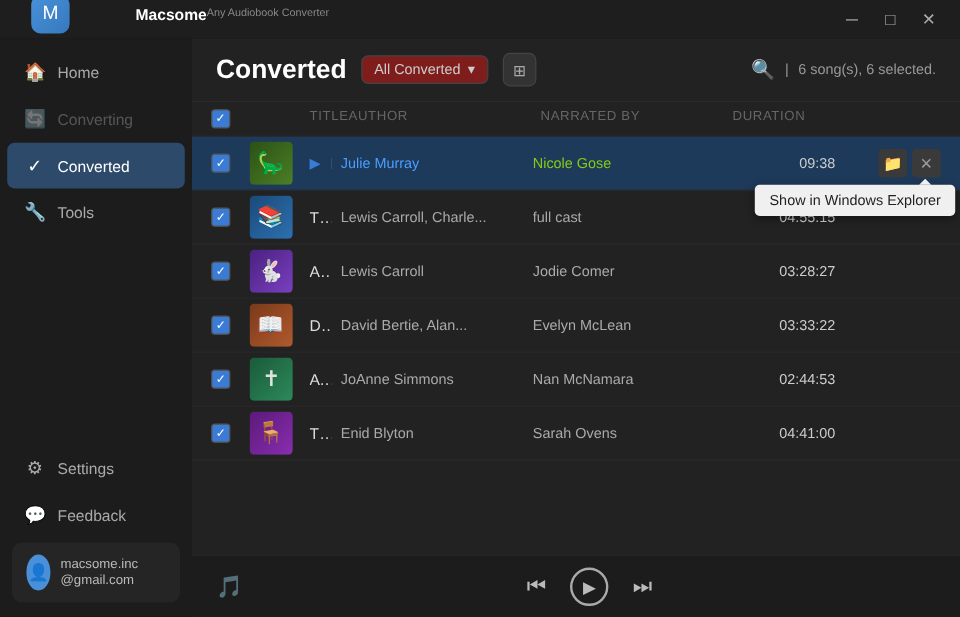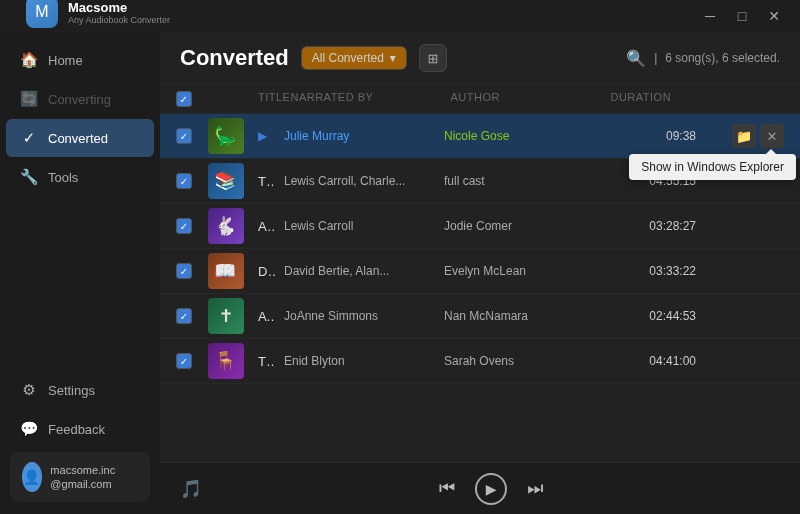--- a/index.html
+++ b/index.html
@@ -70,21 +70,21 @@
       height: 32px;
       background: linear-gradient(135deg, #4a90d9, #357abd);
       border-radius: 8px;
       display: flex;
       align-items: center;
       justify-content: center;
       font-size: 16px;
       color: white;
       flex-shrink: 0;
     }
-    .brand-text { display: flex; flex-direction: column; }
+    .brand-text { display: flex; flex-direction: row; margin-left: 45px; }
     .brand-name { font-size: 13px; font-weight: 600; color: #fff; }
     .brand-sub { font-size: 9px; color: #888; }
 
     .nav-items { flex: 1; }
     .nav-item {
       display: flex;
       align-items: center;
       gap: 10px;
       padding: 10px 14px;
       cursor: pointer;
@@ -150,21 +150,21 @@
       flex-shrink: 0;
     }
     .page-title {
       font-size: 22px;
       font-weight: 700;
       color: #fff;
     }
     .filter-dropdown {
       display: flex;
       align-items: center;
-      background: #a16207;
+      background: #7f1d1d;
       border: 1px solid #444;
       border-radius: 6px;
       padding: 4px 10px;
       gap: 6px;
       cursor: pointer;
       font-size: 12px;
       color: #ccc;
       justify-content: center;
     }
     .grid-btn {
@@ -457,22 +457,22 @@
       </div>
     </div>
 
     <div class="table-container">
       <div class="table-header">
         <div>
           <div class="checkbox">✓</div>
         </div>
         <div></div>
         <div>TITLE</div>
+        <div>Author</div>
         <div>Narrated by</div>
-        <div>Author</div>
         <div>DURATION</div>
         <div></div>
       </div>
 
       <div class="table-row selected" style="position:relative;">
         <div>
           <div class="checkbox">✓</div>
         </div>
         <div>
           <div class="track-thumb">

